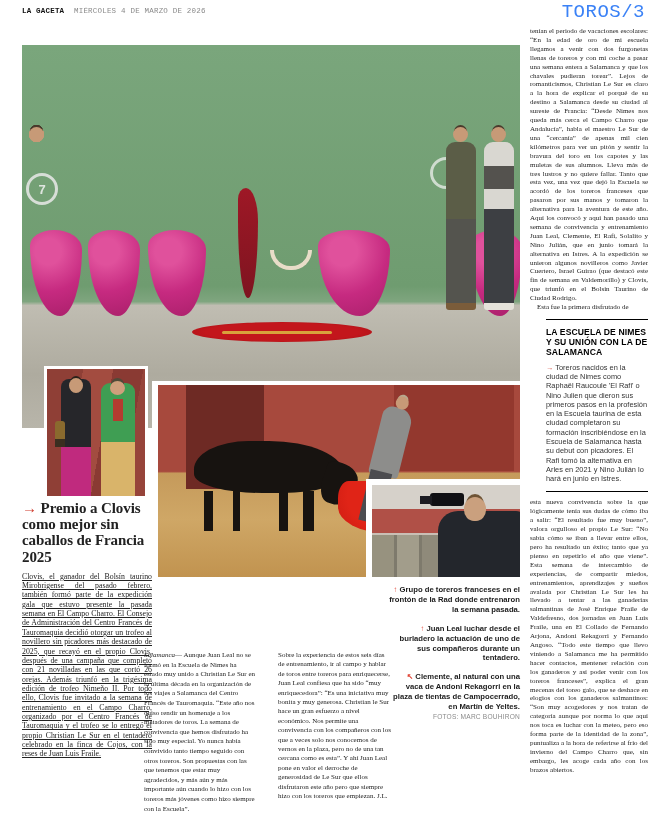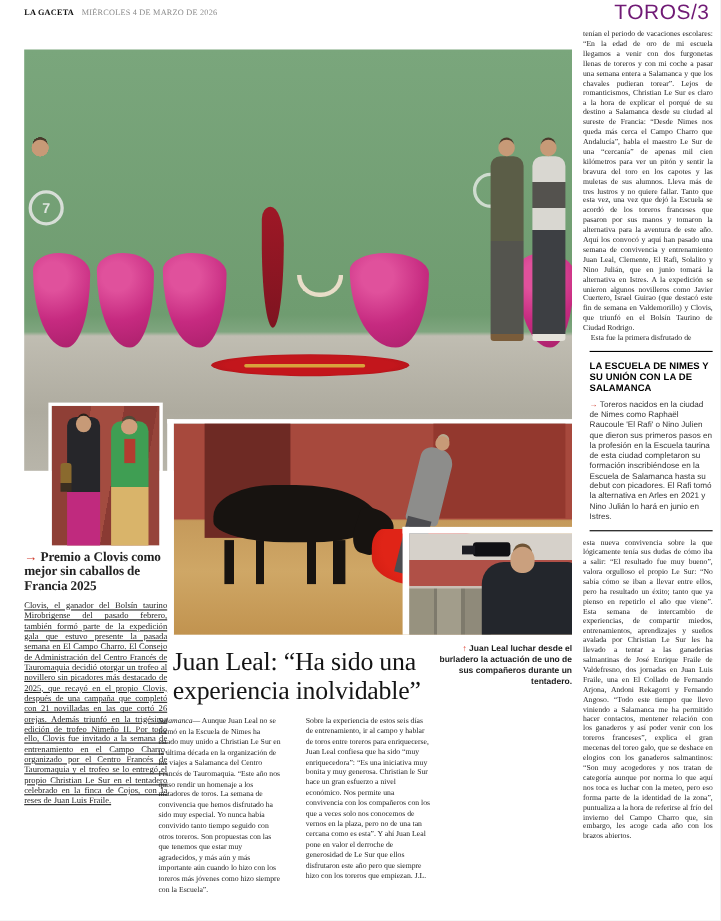--- a/index.html
+++ b/index.html
@@ -1,24 +1,24 @@
 <!DOCTYPE html>
 <html lang="es"><head>
 <meta charset="utf-8">
 <style>
   html,body{margin:0;padding:0;background:#e8e8e8;}
   .page{position:relative;width:655px;height:837px;background:#ffffff;overflow:hidden;
         font-family:"Liberation Serif",serif;color:#1a1a1a;}
   
-  .masthead{position:absolute;left:22px;top:7px;font-family:Liberation Serif, serif;
+  .masthead{position:absolute;left:22px;top:7px;font-family:Liberation Mono, monospace;
             font-size:7.5px;letter-spacing:.2px;text-align:right;}
   .masthead .paper{font-weight:bold;color:#111;}
   .masthead .date{color:#8a8a8a;margin-left:5px;}
-  .section-label{position:absolute;right:10px;top:1px;font-family:Liberation Sans, sans-serif;
-            font-size:19px;color:#701a75;letter-spacing:.5px;}
+  .section-label{position:absolute;right:10px;top:1px;font-family:Liberation Mono, monospace;
+            font-size:19px;color:#3b82f6;letter-spacing:.5px;}
   
   .photo{position:absolute;overflow:hidden;}
   .ph-group{left:22px;top:45px;width:498px;height:383px;
             background:linear-gradient(#7aa67c 0,#6f9c70 63%,#7fa57f 67%,#c0bdb2 68%,#aeab9f 86%,#b8b5aa 100%);}
   .wall-circle{position:absolute;width:26px;height:26px;border:3px solid #e9e9e9;border-radius:50%;
             color:#f2f2f2;font-family:"Liberation Sans",sans-serif;font-size:13px;font-weight:bold;
             display:flex;align-items:center;justify-content:center;opacity:.85;}
   .wc-left{left:4px;top:128px;}
   .wc-right{right:58px;top:112px;border-color:#dfe6df;color:transparent;}
   .person{position:absolute;width:30px;height:168px;bottom:118px;border-radius:9px 9px 3px 3px;}
@@ -88,29 +88,29 @@
   .bu-camera::after{content:"";position:absolute;left:-10px;top:3px;width:12px;height:8px;background:#1c1c22;}
   
   .headline{position:absolute;left:157px;top:590px;width:316px;font-size:23.5px;line-height:1.1;
         color:#141414;letter-spacing:-.2px;}
   .art-col{position:absolute;top:651px;font-size:7px;line-height:9.6px;text-align:left;color:#222;}
   .art-col.c1{left:144px;width:112px;}
   .art-col.c2{left:278px;width:114px;line-height:9.4px;}
   .lead-loc{font-style:italic;}
   
   .left-story{position:absolute;left:22px;top:500px;width:130px;}
-  .ls-title{font-size:12px;line-height:1.08;font-weight:bold;color:#222;letter-spacing:-.1px;}
+  .ls-title{font-size:15px;line-height:1.08;font-weight:bold;color:#222;letter-spacing:-.1px;}
   .ls-title .arrow{color:#cf3a2c;font-weight:bold;}
   .ls-body{margin-top:7px;font-size:7.8px;line-height:9.35px;text-align:justify;color:#222;hyphens:auto;text-decoration:underline;}
   
   .right-story{position:absolute;left:530px;top:27px;width:118px;height:806px;overflow:hidden;
         font-size:7px;line-height:8.9px;text-align:justify;color:#222;hyphens:auto;}
   .right-story p{margin:0;}
   .right-story p.cont{text-indent:7px;}
-  .side-box{border-top:1.6px solid #000;border-bottom:1.6px solid #000;margin:7px 0 6px 6px;padding:7px 0 8px 0;
+  .side-box{border-top:1.6px solid #000;border-bottom:1.6px solid #000;margin:7px 0 6px 16px;padding:7px 0 8px 0;
         font-family:"Liberation Sans",sans-serif;text-align:left;}
   .side-box .bx-title{font-size:8.6px;line-height:10.2px;font-weight:bold;color:#000;letter-spacing:.1px;}
   .side-box .bx-body{margin-top:5px;font-size:7.4px;line-height:9.3px;color:#333;}
   .side-box .arrow{color:#cf3a2c;font-weight:bold;}
   
   .captions{position:absolute;left:388px;top:585px;width:132px;text-align:right;
         font-family:"Liberation Sans",sans-serif;font-size:7.7px;line-height:9.9px;font-weight:bold;color:#1c1c1c;}
   .caption{margin-bottom:9px;}
   .caption .arrow{color:#e04232;}
   .credit{font-weight:normal;color:#8a8a8a;font-size:6.6px;letter-spacing:.2px;}
@@ -161,21 +161,20 @@
     <div class="bl-muleta"></div>
     <div class="bl-man"></div>
   </div>
 
   <div class="photo ph-burladero">
     <div class="bu-plank"></div>
     <div class="bu-man"></div>
     <div class="bu-camera"></div>
   </div>
 
-  <div class="headline">Juan Leal: “Ha sido una experiencia inolvidable”</div>
   <div class="art-col c1"><span class="lead-loc">Salamanca</span><span>— Aunque Juan Leal no se formó en la Escuela de Nimes ha estado muy unido a Christian Le Sur en la última década en la organización de los viajes a Salamanca del Centro Francés de Tauromaquia. “Este año nos quiso rendir un homenaje a los matadores de toros. La semana de convivencia que hemos disfrutado ha sido muy especial. Yo nunca había convivido tanto tiempo seguido con otros toreros. Son propuestas con las que tenemos que estar muy agradecidos, y más aún y más importante aún cuando lo hizo con los toreros más jóvenes como hizo siempre con la Escuela”.</span></div>
   <div class="art-col c2">Sobre la experiencia de estos seis días de entrenamiento, ir al campo y hablar de toros entre toreros para enriquecerse, Juan Leal confiesa que ha sido “muy enriquecedora”: “Es una iniciativa muy bonita y muy generosa. Christian le Sur hace un gran esfuerzo a nivel económico. Nos permite una convivencia con los compañeros con los que a veces solo nos conocemos de vernos en la plaza, pero no de una tan cercana como es esta”. Y ahí Juan Leal pone en valor el derroche de generosidad de Le Sur que ellos disfrutaron este año pero que siempre hizo con los toreros que empiezan. J.L.</div>
 
   <div class="left-story">
     <div class="ls-title"><span class="arrow">→</span>
       <span>Premio a Clovis como mejor sin caballos de Francia 2025</span></div>
     <div class="ls-body">Clovis, el ganador del Bolsín taurino Mirobrigense del pasado febrero, también formó parte de la expedición gala que estuvo presente la pasada semana en El Campo Charro. El Consejo de Administración del Centro Francés de Tauromaquia decidió otorgar un trofeo al novillero sin picadores más destacado de 2025, que recayó en el propio Clovis, después de una campaña que completó con 21 novilladas en las que cortó 26 orejas. Además triunfó en la trigésima edición de trofeo Nimeño II. Por todo ello, Clovis fue invitado a la semana de entrenamiento en el Campo Charro, organizado por el Centro Francés de Tauromaquia y el trofeo se lo entregó el propio Christian Le Sur en el tentadero celebrado en la finca de Cojos, con la reses de Juan Luis Fraile.</div>
   </div>
 
   <div class="right-story">
@@ -184,16 +183,22 @@
     <div class="side-box">
       <div class="bx-title">LA ESCUELA DE NIMES Y SU UNIÓN CON LA DE SALAMANCA</div>
       <div class="bx-body"><span class="arrow">→</span>
         <span>Toreros nacidos en la ciudad de Nimes como Raphaël Raucoule 'El Rafi' o Nino Julien que dieron sus primeros pasos en la profesión en la Escuela taurina de esta ciudad completaron su formación inscribiéndose en la Escuela de Salamanca hasta su debut con picadores. El Rafi tomó la alternativa en Arles en 2021 y Nino Julián lo hará en junio en Istres.</span></div>
     </div>
     <p>esta nueva convivencia sobre la que lógicamente tenía sus dudas de cómo iba a salir: “El resultado fue muy bueno”, valora orgulloso el propio Le Sur: “No sabía cómo se iban a llevar entre ellos, pero ha resultado un éxito; tanto que ya pienso en repetirlo el año que viene”. Esta semana de intercambio de experiencias, de compartir miedos, entrenamientos, aprendizajes y sueños avalada por Christian Le Sur les ha llevado a tentar a las ganaderías salmantinas de José Enrique Fraile de Valdefresno, dos jornadas en Juan Luis Fraile, una en El Collado de Fernando Arjona, Andoni Rekagorri y Fernando Angoso. “Todo este tiempo que llevo viniendo a Salamanca me ha permitido hacer contactos, mentener relación con los ganaderos y así poder venir con los toreros franceses”, explica el gran mecenas del toreo galo, que se deshace en elogios con los ganaderos salmantinos: “Son muy acogedores y nos tratan de categoría aunque por norma lo que aquí nos toca es luchar con la meteo, pero eso forma parte de la identidad de la zona”, puntualiza a la hora de referirse al frío del invierno del Campo Charro que, sin embargo, les acoge cada año con los brazos abiertos.</p>
   </div>
 
   <div class="captions">
     <div class="caption"><span class="arrow">↑</span>
+      <span>Grupo de toreros franceses en el frontón de la Rad donde entrenaron la semana pasada.</span></div>
+    <div class="caption"><span class="arrow">↑</span>
       <span>Juan Leal luchar desde el burladero la actuación de uno de sus compañeros durante un tentadero.</span></div>
+    <div class="caption"><span class="arrow">↖</span>
+      <span>Clemente, al natural con una vaca de Andoni Rekagorri en la plaza de tientas de Campocerrado, en Martín de Yeltes.</span>
+      <div class="credit">FOTOS: MARC BOUHIRON</div>
+    </div>
   </div>
 
 </div>
 
 </body></html>

